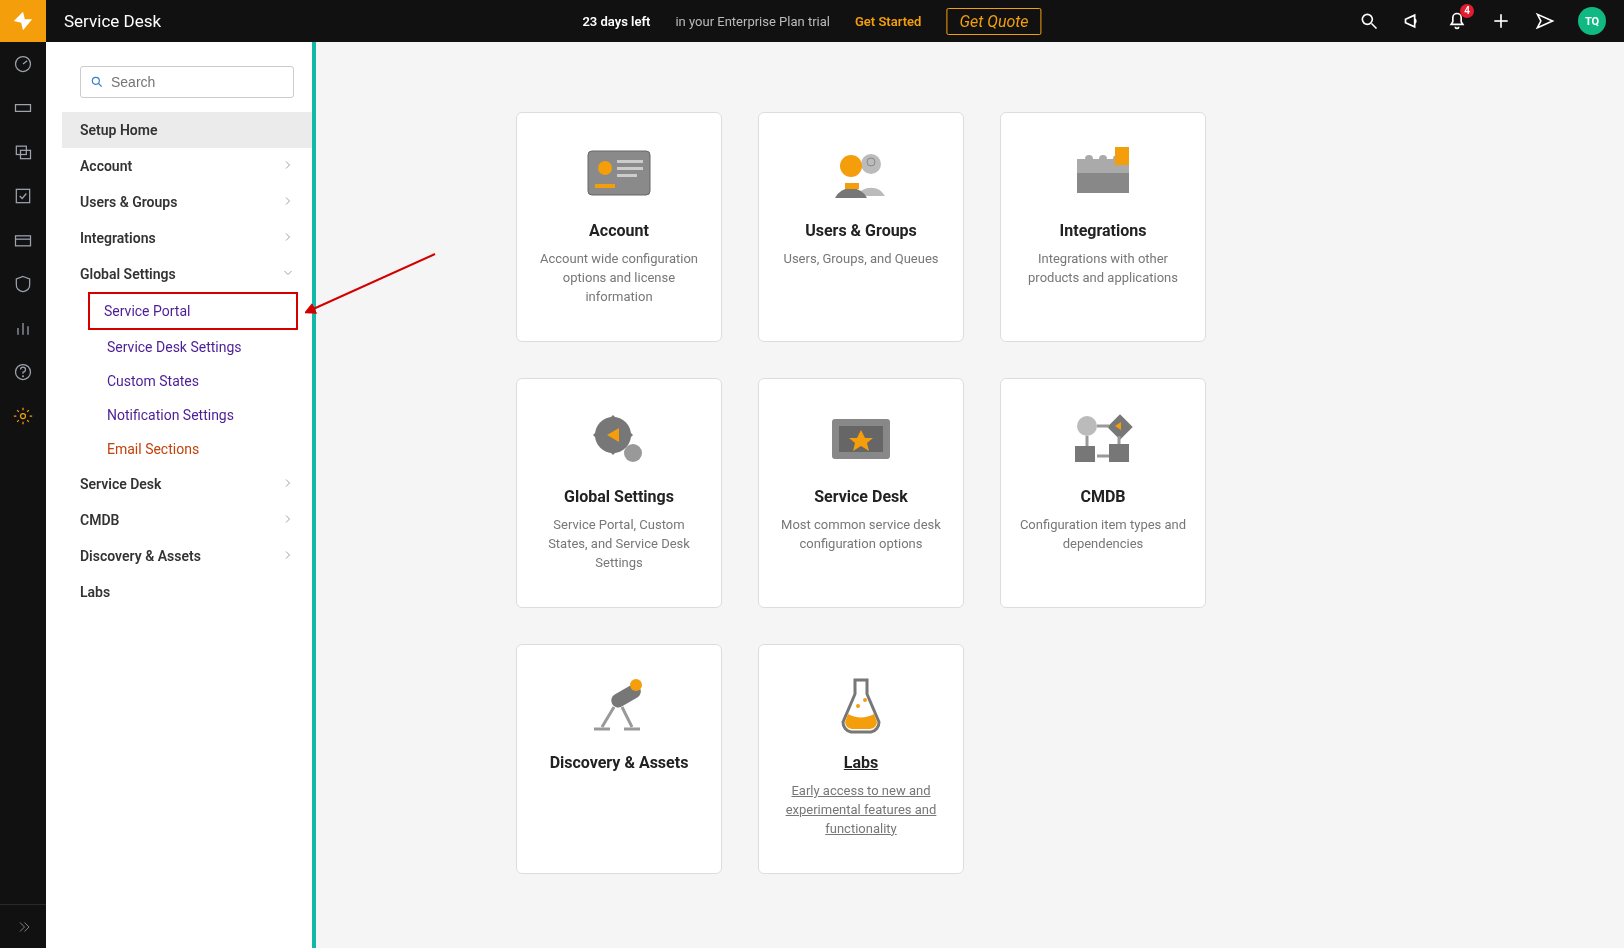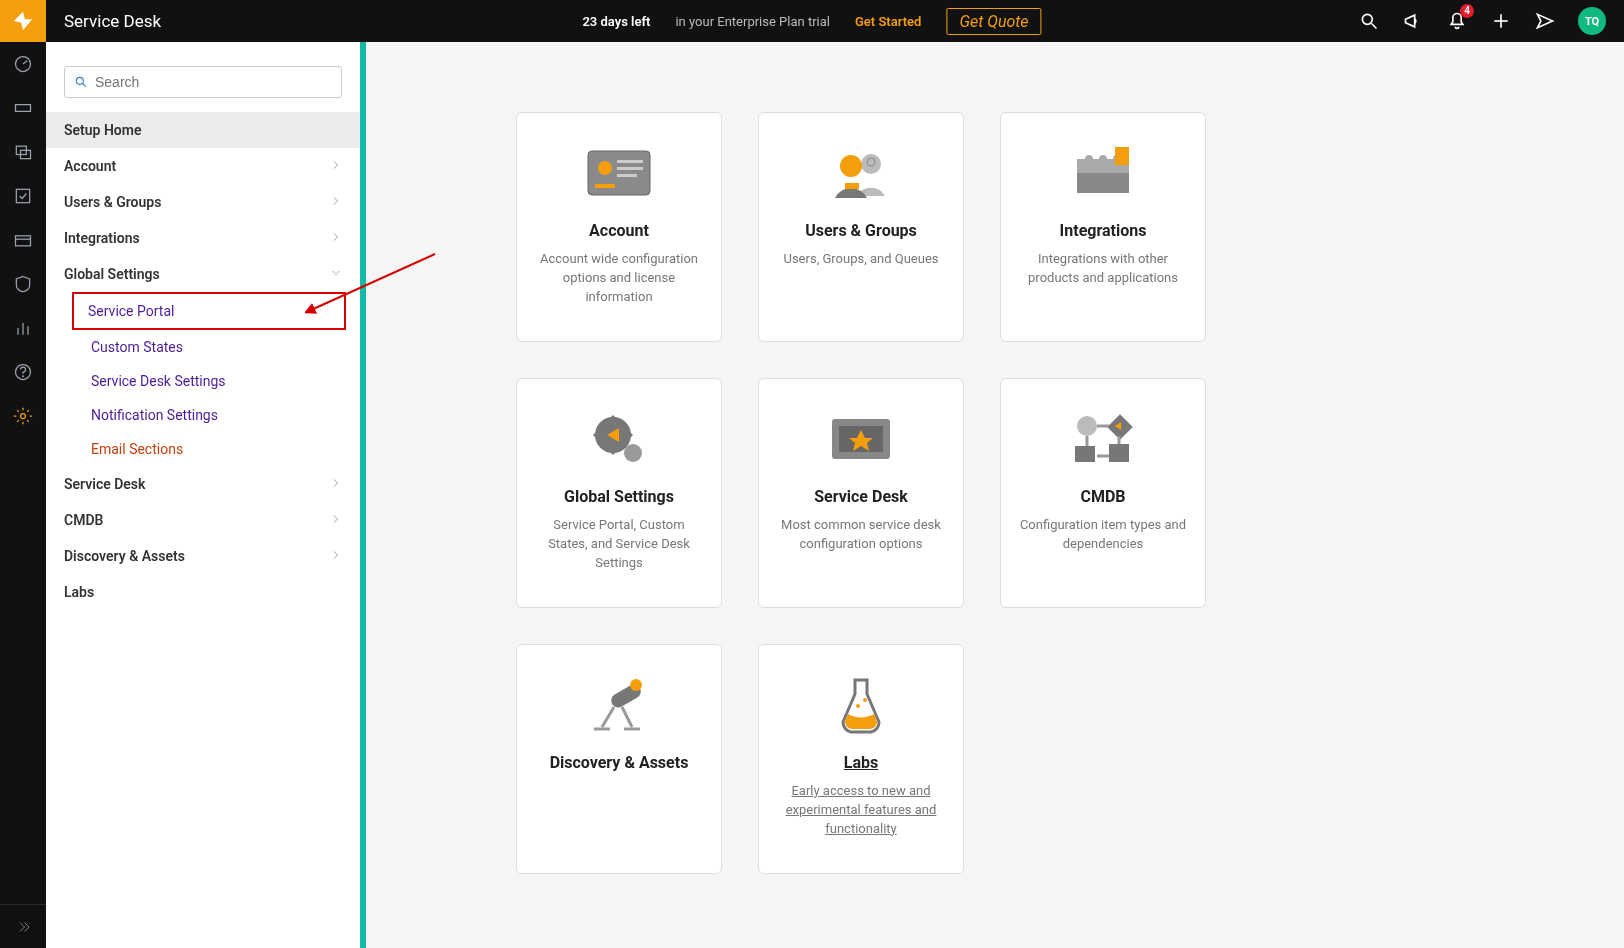--- a/index.html
+++ b/index.html
@@ -72,22 +72,22 @@
   .rail .ritm {
     width:46px;height:44px;display:flex;align-items:center;justify-content:center;cursor:pointer;
   }
   .rail .ritm svg { stroke:#9ca3af; fill:none; stroke-width:1.5;}
   .rail .ritm.active svg { stroke:#f59e0b; }
   .rail .spacer { flex:1; }
   .rail .bottom { border-top:1px solid #2a2a2a; width:100%; height:44px;display:flex;align-items:center;justify-content:center;cursor:pointer;}
   .rail .bottom svg { stroke:#9ca3af; fill:none;}
   
   .sidebar {
-    position:absolute; top:42px; left:46px; width:320px; bottom:0;
-    background:#fff; border-right:6px solid #14b8a6;
+    position:absolute; top:42px; left:46px; width:270px; bottom:0;
+    background:#fff; border-right:4px solid #14b8a6;padding-left:16px;
   }
   .sidebar .searchwrap { padding:24px 18px 14px; }
   .sidebar .search {
     width:100%; height:32px; border:1px solid #ccc; border-radius:3px;
     padding:0 10px 0 30px; font-size:14px; color:#666;
     background:#fff;
   }
   .searchwrap { position:relative; }
   .searchwrap .sicon {
     position:absolute; left:28px; top:32px; color:#2e7dd1;
@@ -277,22 +277,22 @@
             <path d="M8 5 L15 12 L8 19" stroke-width="2"></path>
           </svg></span>
       </div>
     <div class="topitem">
         <span>Global Settings</span>
         <span class="chev"><svg width="12" height="12" viewBox="0 0 24 24" fill="none">
             <path d="M5 8 L12 15 L19 8" stroke-width="2"></path>
           </svg></span>
       </div>
     <div class="subitem highlight"><span>Service Portal</span></div>
+    <div class="subitem"><span>Service Desk Settings</span></div>
     <div class="subitem"><span>Custom States</span></div>
-    <div class="subitem"><span>Service Desk Settings</span></div>
     <div class="subitem"><span>Notification Settings</span></div>
     <div class="subitem disabled"><span>Email Sections</span></div>
     <div class="topitem">
         <span>Service Desk</span>
         <span class="chev"><svg width="12" height="12" viewBox="0 0 24 24" fill="none">
             <path d="M8 5 L15 12 L8 19" stroke-width="2"></path>
           </svg></span>
       </div>
     <div class="topitem">
         <span>CMDB</span>

